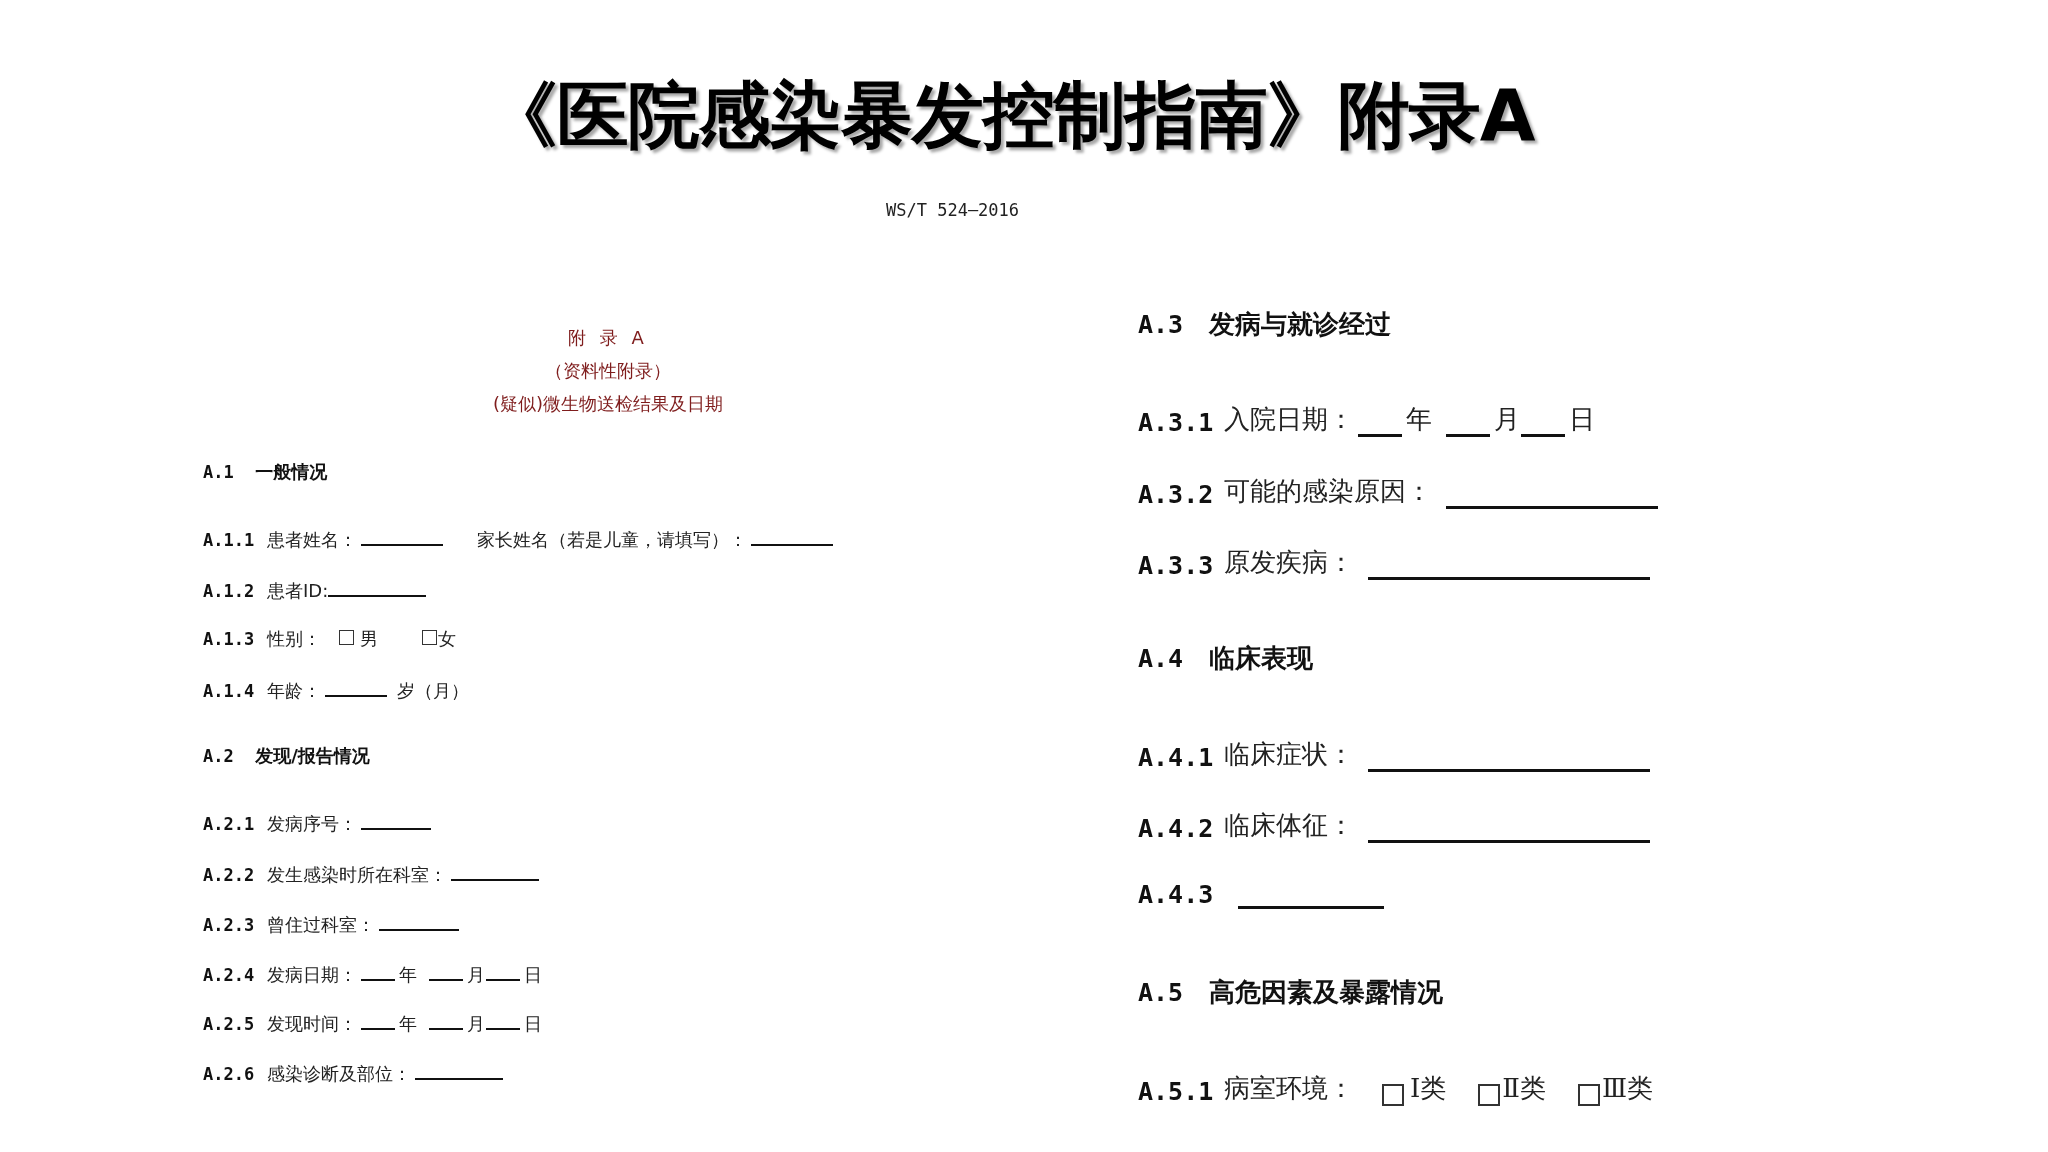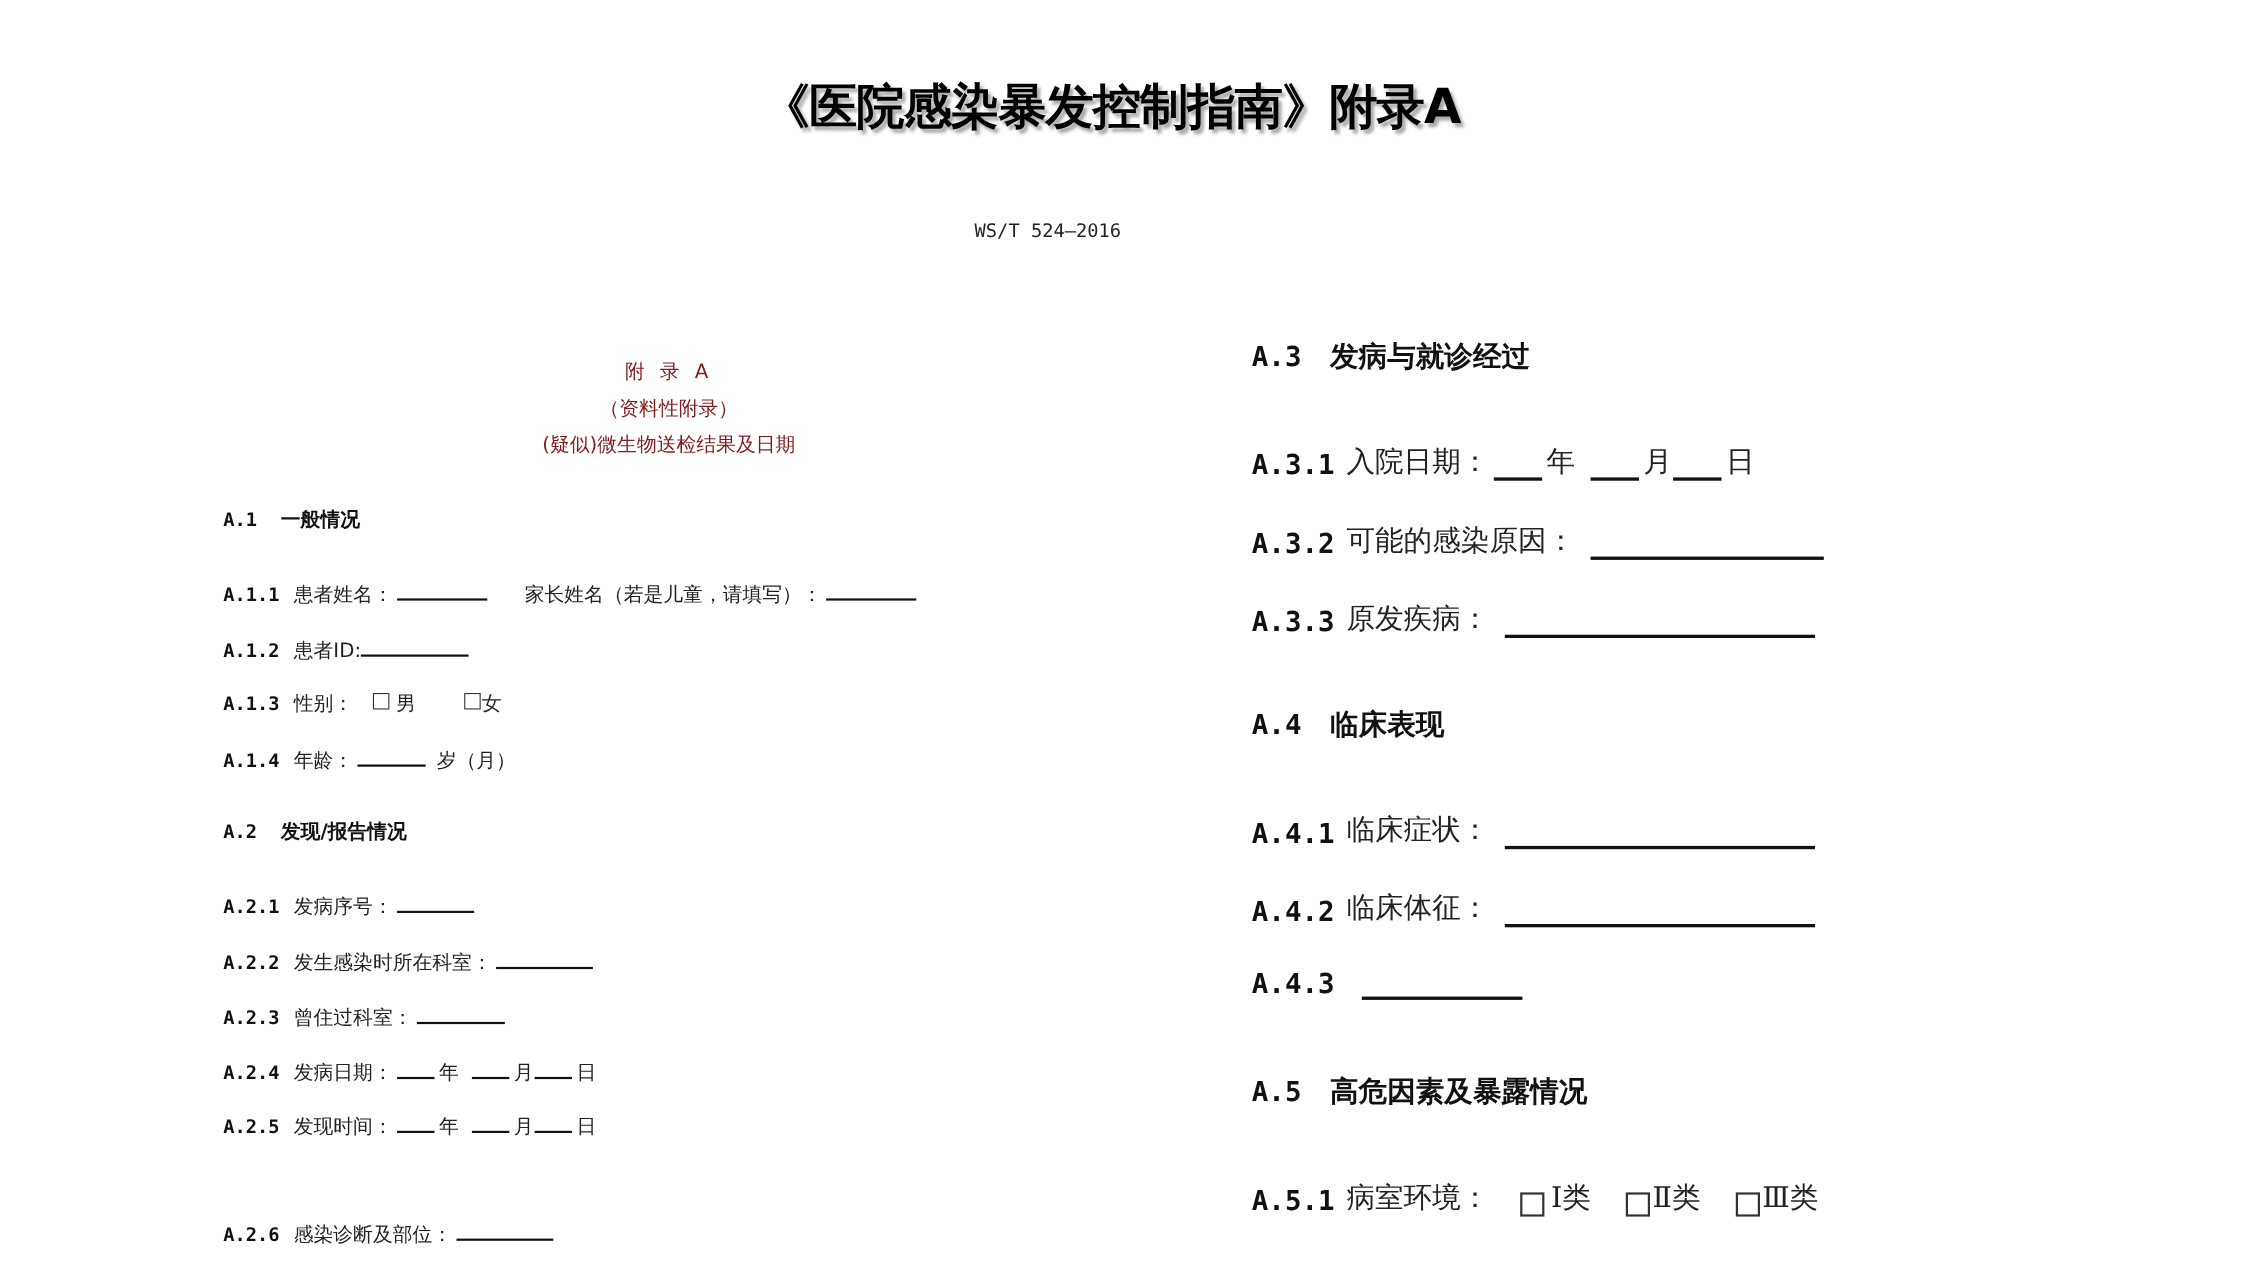--- a/index.html
+++ b/index.html
@@ -1,19 +1,19 @@
 <!DOCTYPE html>
 <html><head>
 <meta charset="utf-8">
 <style>
   html, body { margin:0; padding:0; background:#ffffff; }
   body { width:2048px; height:1152px; position:relative; overflow:hidden;
          font-family:"DejaVu Sans", "Liberation Sans", sans-serif; color:#111; }
   .abs { position:absolute; white-space:nowrap; }
-  .title { left:0; width:2020px; top:68px; text-align:center; font-size:44px; font-weight:bold;
+  .title { left:0; width:2020px; top:68px; text-align:center; font-size:72px; font-weight:bold;
            color:#000; letter-spacing:-1px; text-shadow:3px 3px 3px rgba(0,0,0,0.35); }
   .std { left:886px; top:200px; font-family:"DejaVu Sans Mono","Liberation Mono",monospace; font-size:17px; color:#222; }
   .center-head { left:408px; width:400px; text-align:center; font-size:18px; color:#7f1d1d; }
   .sec-l { font-size:18px; font-weight:bold; color:#111; }
   .item-l { font-size:18px; color:#222; display:flex; align-items:baseline; }
   .num-l { display:inline-block; width:64px; font-family:"DejaVu Sans Mono","Liberation Mono",monospace; font-weight:bold; font-size:17px; color:#111; }
   .sec-r { font-size:26px; font-weight:bold; color:#111; }
   .item-r { font-size:26px; color:#222; display:flex; align-items:flex-end; }
   .num-r { display:inline-block; width:86px; font-family:"DejaVu Sans Mono","Liberation Mono",monospace; font-weight:bold; font-size:25px; color:#111; }
   .sec-num-l { display:inline-block; width:46px; font-family:"DejaVu Sans Mono","Liberation Mono",monospace; font-size:17px; }
@@ -111,21 +111,21 @@
   <span class="num-l">A.2.5</span>
   <span>发现时间：</span>
   <span class="blank" style="width:34px;"></span>
   <span>年</span>
   <span class="blank" style="width:34px; margin-left:12px;"></span>
   <span>月</span>
   <span class="blank" style="width:34px; margin-left:1px;"></span>
   <span>日</span>
 </div>
 
-<div class="abs item-l" style="left:203px; top:1108px;">
+<div class="abs item-l" style="left:203px; top:1060px;">
   <span class="num-l">A.2.6</span>
   <span>感染诊断及部位：</span>
   <span class="blank" style="width:88px;"></span>
 </div>
 
 <div class="abs sec-r" style="left:1138px; top:307px;">
   <span class="sec-num-r">A.3</span>
   <span>发病与就诊经过</span>
 </div>
 

